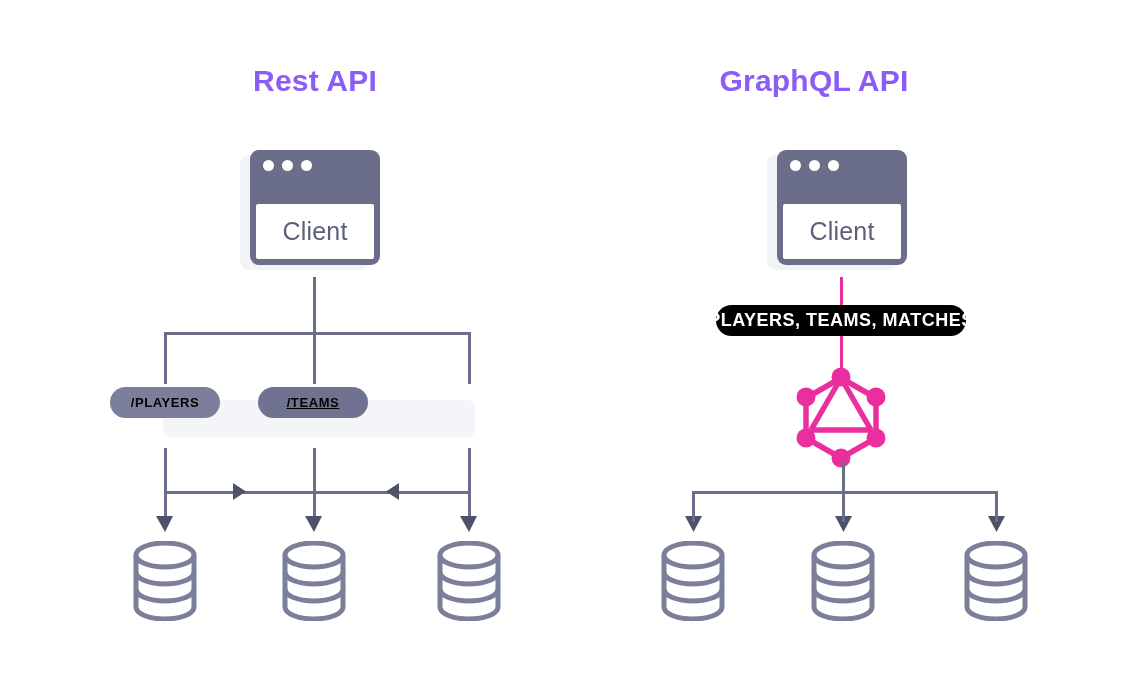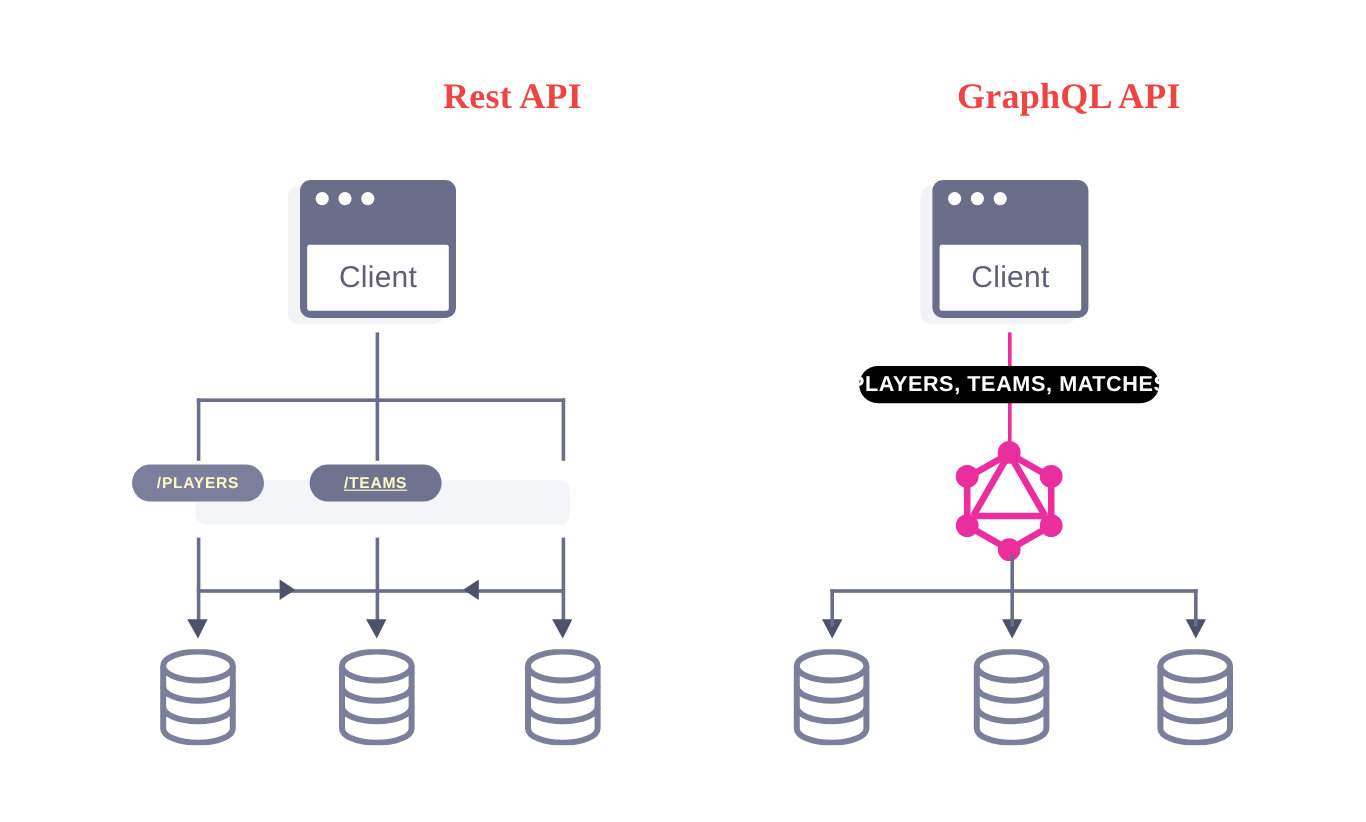--- a/index.html
+++ b/index.html
@@ -18,25 +18,24 @@
     height: 685px;
     background: #ffffff;
     overflow: hidden;
   }
 
   
   .section-title {
     position: absolute;
     font-size: 30px;
     font-weight: 700;
-    color: #ef4444;
+    color: #8b5cf6;
     letter-spacing: 0.2px;
     white-space: nowrap;
-    text-align: right;
-    font-family: Liberation Serif, serif;
+    text-align: center;
   }
   #title-rest  { left: 145px; top: 64px; width: 340px; }
   #title-graphql { left: 644px; top: 64px; width: 340px; }
 
   
   .client-window {
     position: absolute;
     width: 130px;
     height: 115px;
     border-radius: 9px;
@@ -85,21 +84,21 @@
   }
 
   
   .pill {
     position: absolute;
     height: 31px;
     border-radius: 16px;
     display: flex;
     align-items: center;
     justify-content: center;
-    color: #fef9c3;
+    color: #000000;
     font-size: 13px;
     font-weight: 700;
     letter-spacing: 0.6px;
     white-space: nowrap;
   }
   .pill-players  { background: #7b7f9c; }
   .pill-teams    { background: #6f7390; text-decoration: underline; }
   .pill-matches  { background: #5e6280; }
 
   .pill-underlay {

